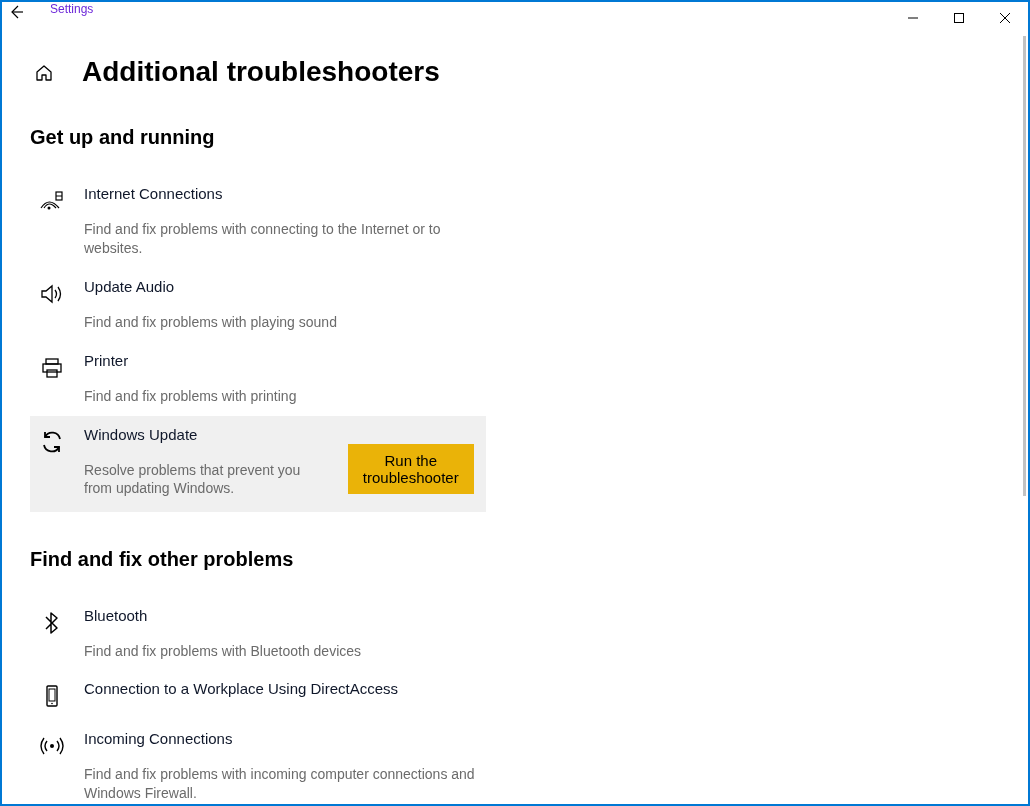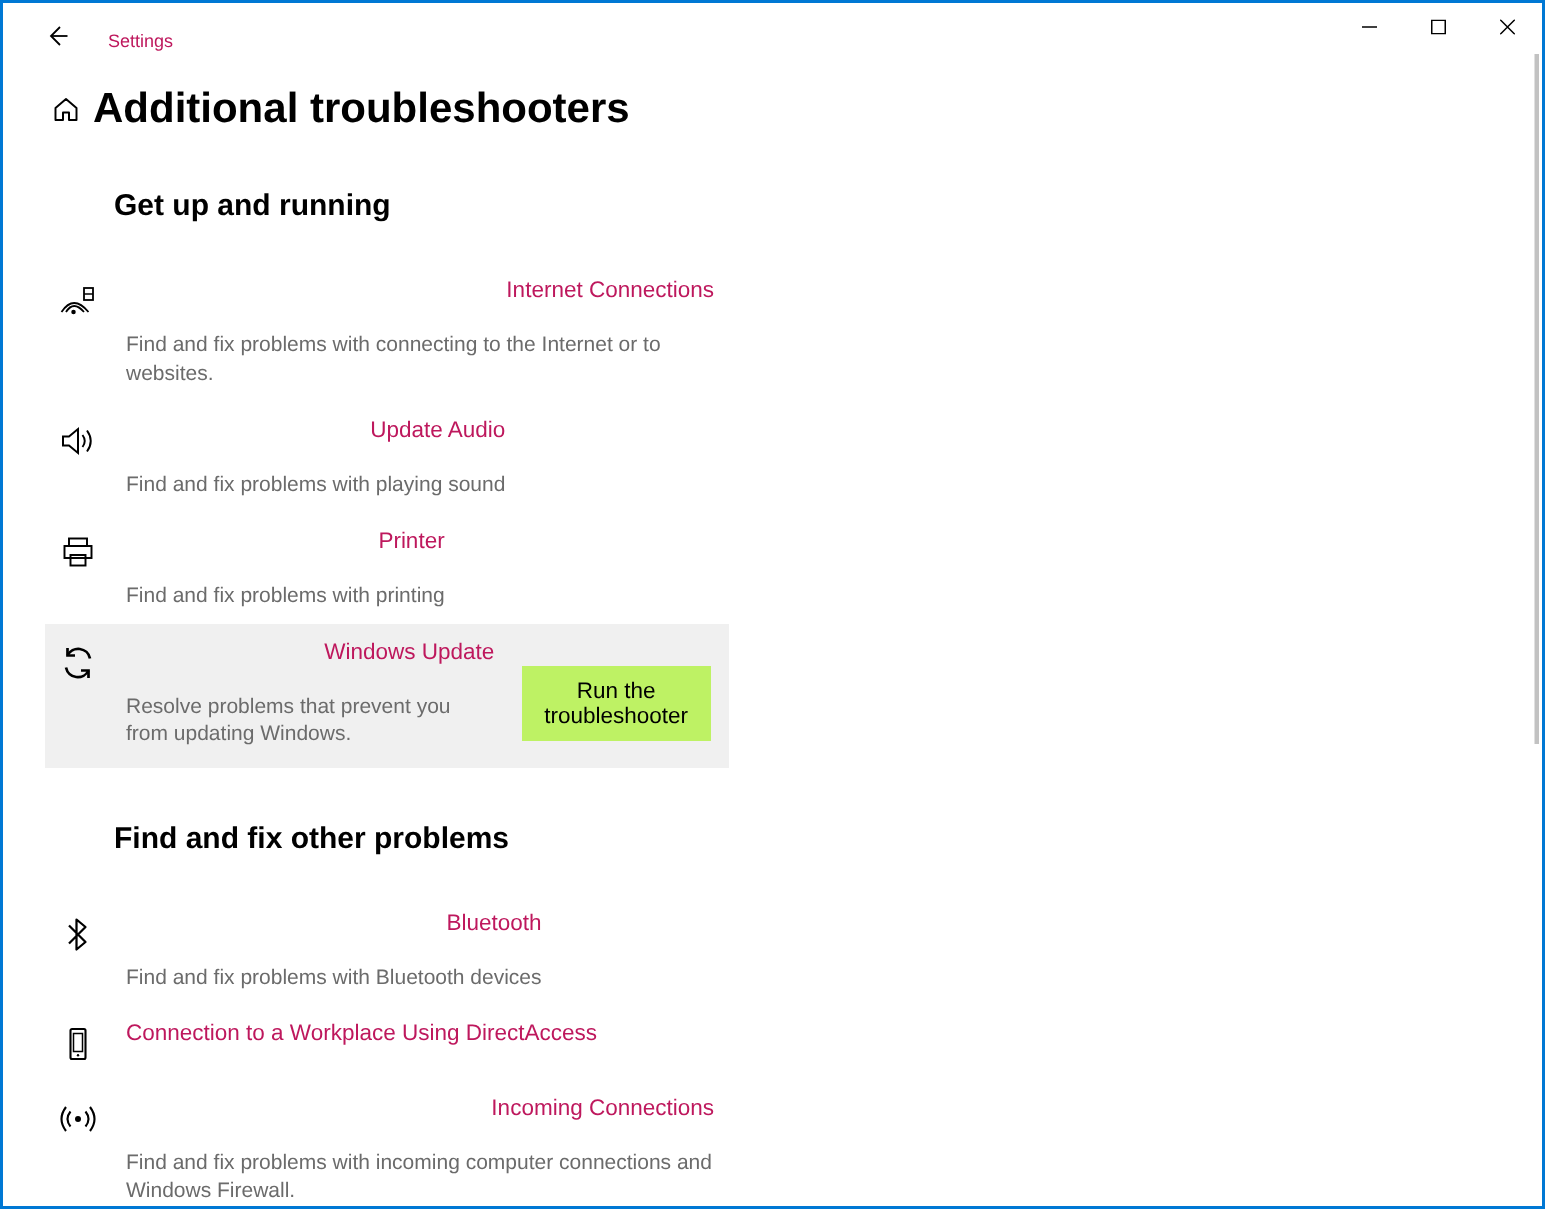--- a/index.html
+++ b/index.html
@@ -8,24 +8,24 @@
     background: #fff;
     width: 1030px;
     height: 806px;
     overflow: hidden;
     position: relative;
     border: 2px solid #0078d4;
   }
   .titlebar {
     height: 32px;
     display: flex;
-    align-items: flex-end;
-    padding-left: 26px;
+    align-items: flex-start;
+    padding-left: 4px;
     font-size: 12px;
-    color: #be185d;
+    color: #6d28d9;
     position: relative;
   }
   .titlebar .back {
     width: 20px; height: 20px;
     display:flex;align-items:center;justify-content:center;
     margin-right: 24px;
     cursor:pointer;
   }
   .titlebar .title { font-size: 12px; }
   .winbtns {
@@ -37,60 +37,59 @@
     display:flex;align-items:center;justify-content:center;
     cursor:pointer;
   }
   .content {
     padding: 22px 0 0 28px;
     height: calc(100% - 32px);
     overflow:hidden;
     position:relative;
   }
   .page-head {
-    display:flex; align-items:center; gap:4px;
+    display:flex; align-items:center; gap:24px;
     margin-bottom: 38px;
   }
   .page-head h1 {
     font-weight: 600;
     font-size: 28px;
     letter-spacing: 0px;
   }
   .section-h {
     font-size: 20px;
     font-weight: 600;
     margin-bottom: 26px;
-    margin-left: 46px;
   }
   .list { width: 456px; }
   .item {
     display:flex;
     padding: 10px 10px 10px 8px;
     gap: 18px;
     cursor:pointer;
   }
   .item.selected {
     background:#f0f0f0;
     flex-direction:row;
   }
   .item.selected .row { display:flex; gap:18px; }
   .icon {
     width:28px; height:28px;
     flex-shrink:0;
     display:flex;align-items:center;justify-content:center;
     margin-top:2px;
   }
-  .txt .t1 { font-size:15px; color:#be185d;text-align:right; }
+  .txt .t1 { font-size:15px; color:#0f172a; }
   .txt .t2 { font-size:14px; color:#6b6b6b; margin-top:18px; line-height:1.35; }
   .runbtn-row {
     display:flex; justify-content:flex-end;
     padding: 18px 2px 8px 0;
   }
   .runbtn {
-    background:#bef264;
+    background:#eab308;
     border:none;
     padding: 8px 14px;
     font-size:15px;
     font-family:inherit;
     cursor:pointer;
   }
   .section2 { margin-top: 36px; }
   .scrollbar {
     position:absolute; right:0; top:2px;
     width:10px; height: calc(100% - 4px);

